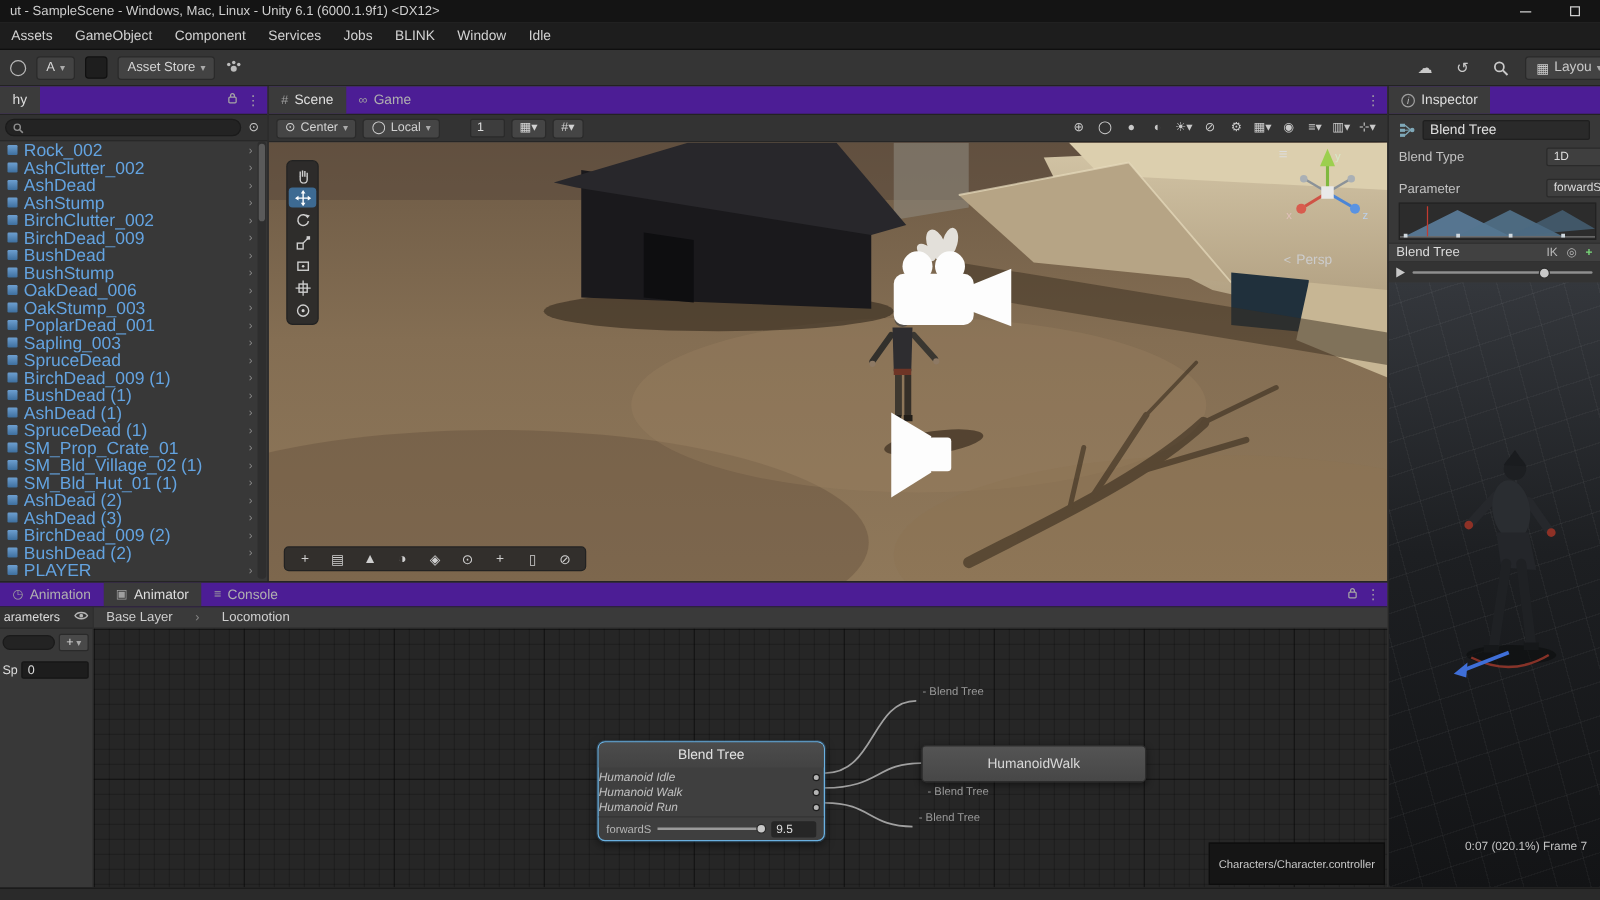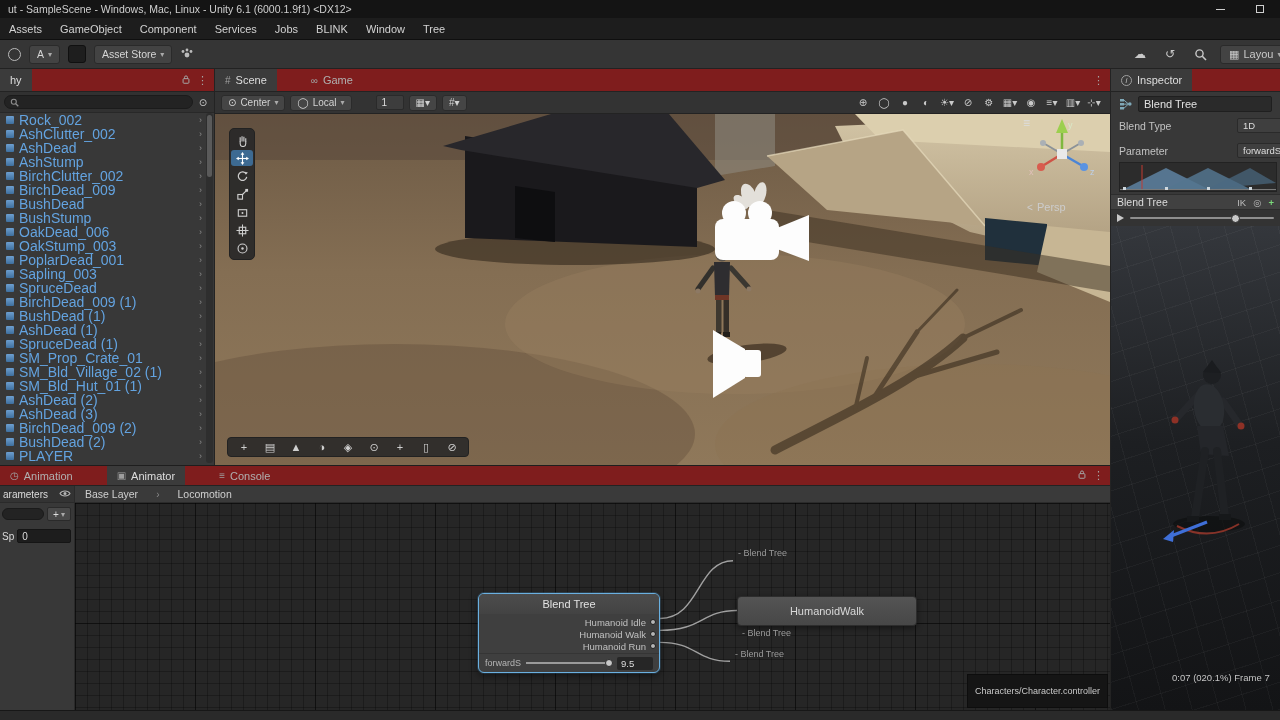--- a/index.html
+++ b/index.html
@@ -25,21 +25,21 @@
   .caret{font-size:8px;color:#aaa;}
   .transport{position:absolute;left:50%;top:45px;transform:translateX(-52%);display:flex;}
   .trbtn{width:29px;height:20px;background:#474747;border:1px solid #262626;border-left:none;display:flex;align-items:center;justify-content:center;}
   .trbtn:first-child{border-left:1px solid #262626;border-radius:3px 0 0 3px;}
   .trbtn:last-child{border-radius:0 3px 3px 0;}
   .tb-right{margin-left:auto;display:flex;align-items:center;gap:10px;margin-right:-14px;}
   .tb-ico{font-size:12px;color:#c9c9c9;display:flex;align-items:center;justify-content:center;width:20px;height:20px;}
   .layoutbtn{display:flex;align-items:center;gap:4px;height:19px;padding:0 8px;background:#434343;border:1px solid #2a2a2a;border-radius:3px;width:74px;}
 
   
-  .tabbar{display:flex;align-items:stretch;background:#7f1d1d;border-bottom:1px solid #232323;gap:24px;}
+  .tabbar{display:flex;align-items:stretch;background:#4c1d95;border-bottom:1px solid #232323;}
   .tab{display:flex;align-items:center;gap:5px;padding:0 10px;color:#b0b0b0;font-size:11px;white-space:nowrap;}
   .tab.active{background:#3b3b3b;color:#dedede;}
   .ticon{font-size:10px;color:#9f9f9f;}
   .bar-right{margin-left:auto;display:flex;align-items:center;gap:6px;padding-right:6px;color:#9f9f9f;}
   .kebab{font-size:11px;color:#a5a5a5;}
 
   
   .hierarchy{left:0;top:69px;width:215px;height:396px;background:#383838;border-right:1px solid #232323;overflow:hidden;}
   .hierarchy .tabbar{height:23px;}
   .hier-search{position:absolute;top:23px;left:0;right:0;height:21px;background:#313131;border-bottom:1px solid #282828;display:flex;align-items:center;gap:3px;padding:0 4px;}
@@ -110,21 +110,21 @@
      background-image:
        linear-gradient(rgba(0,0,0,.25) 1px, transparent 1px),
        linear-gradient(90deg, rgba(0,0,0,.25) 1px, transparent 1px),
        linear-gradient(rgba(0,0,0,.42) 1px, transparent 1px),
        linear-gradient(90deg, rgba(0,0,0,.42) 1px, transparent 1px);
      background-size:12px 12px,12px 12px,120px 120px,120px 120px;overflow:hidden;}
   .conns{position:absolute;inset:0;width:100%;height:100%;}
   .blendnode{position:absolute;left:403px;top:90px;width:182px;background:#3f3f3f;border:1.5px solid #6ab0e0;border-radius:6px;box-shadow:0 3px 8px rgba(0,0,0,.5),0 0 0 1px rgba(90,170,230,.25);}
   .bn-header{height:20px;display:flex;align-items:center;justify-content:center;color:#e2e2e2;font-size:11px;background:linear-gradient(#4c4c4c,#434343);border-radius:5px 5px 0 0;}
   .bn-motions{padding:2px 0 1px;}
-  .bn-mrow{position:relative;height:12px;display:flex;align-items:center;justify-content:flex-end;padding-right:13px;font-size:9.5px;color:#c0c0c0;}
+  .bn-mrow{position:relative;height:12px;display:flex;align-items:center;justify-content:flex-start;padding-right:13px;font-size:9.5px;color:#c0c0c0;font-style:italic;}
   .pin{position:absolute;right:3px;top:50%;margin-top:-3px;width:6px;height:6px;border-radius:50%;background:#b5b5b5;border:1px solid #1e1e1e;}
   .bn-footer{height:19px;display:flex;align-items:center;gap:5px;padding:0 6px;border-top:1px solid #353535;}
   .bn-plabel{font-size:9px;color:#b5b5b5;white-space:nowrap;}
   .bn-track{flex:1;height:2px;background:#9a9a9a;position:relative;}
   .bn-thumb{position:absolute;right:-1px;top:-3.5px;width:8px;height:8px;border-radius:50%;background:#c8c8c8;border:1px solid #2a2a2a;}
   .bn-value{width:36px;height:13px;background:#262626;border-radius:2px;display:flex;align-items:center;padding-left:4px;font-size:9.5px;color:#ddd;}
   .state{position:absolute;}
   .anim-states .state:nth-of-type(1){left:658px;top:43px;width:178px;}
   .anim-states .state:nth-of-type(2){left:662px;top:93px;width:180px;}
   .anim-states .state:nth-of-type(3){left:655px;top:144px;width:181px;}
@@ -168,21 +168,21 @@
       <div class="menuitem">
         <span>Jobs</span>
       </div>
       <div class="menuitem">
         <span>BLINK</span>
       </div>
       <div class="menuitem">
         <span>Window</span>
       </div>
       <div class="menuitem">
-        <span>Tree</span>
+        <span>Idle</span>
       </div>
     </div>
 
   <div class="abs toolbar">
     <div class="tb-left">
       <span class="acct-circle"></span>
       <div class="tb-btn">
         <span>A</span>
         <span class="caret">▾</span>
       </div>

